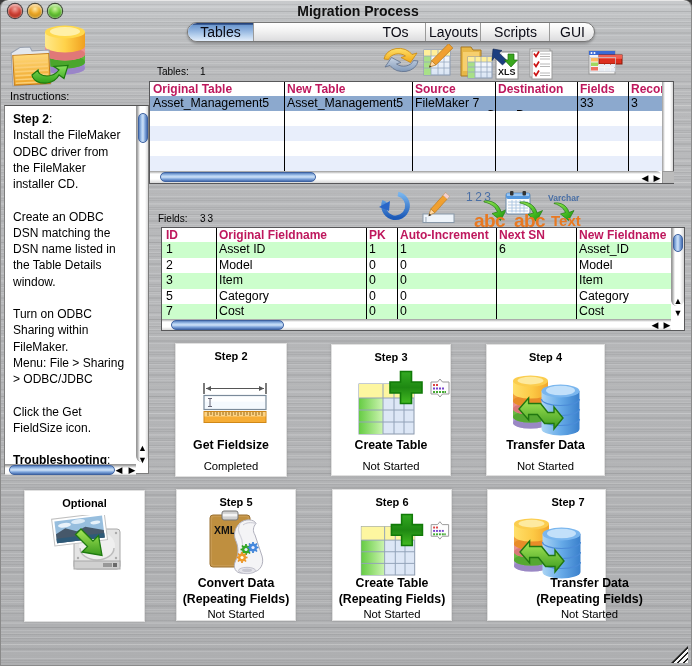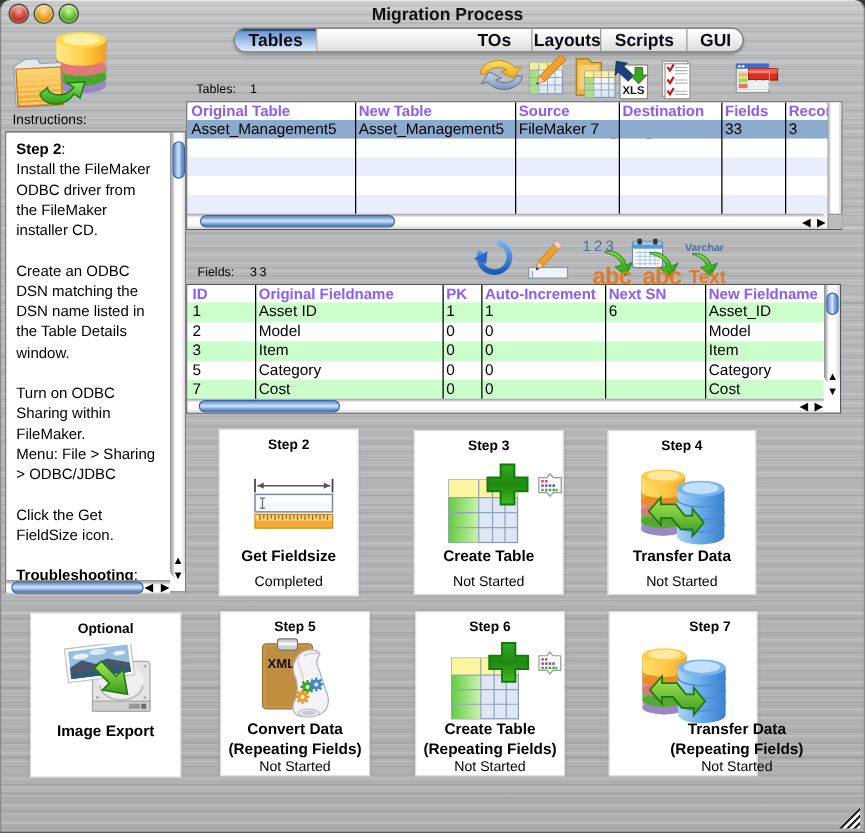--- a/index.html
+++ b/index.html
@@ -10,36 +10,36 @@
   repeating-linear-gradient(to bottom, rgba(0,0,0,.05) 0 1px, rgba(0,0,0,0) 1px 6px, rgba(255,255,255,.11) 6px 7px, rgba(0,0,0,0) 7px 11px),
   linear-gradient(to bottom,#c9cbcd 0%,#bec0c2 3%,#b9babc 10%,#b5b6b8 55%,#aeafb1 100%);
  box-shadow: inset 1px 0 0 #8a8a8a, inset -1px 0 0 #8a8a8a, inset 0 -1px 0 #8a8a8a, inset 0 1px 0 #e8e8e8;
  overflow:hidden;}
 .abs{position:absolute;}
 
 .tl{position:absolute;top:4px;width:14px;height:14px;border-radius:50%;}
 
 #tabs{position:absolute;left:187px;top:22px;width:408px;height:20px;border-radius:11px;
  background:linear-gradient(to bottom,#ffffff 0%,#f2f2f2 45%,#dcdcde 100%);
- border:1px solid #777; box-shadow:0 1.5px 2.5px rgba(0,0,0,.3);font-weight:bold;}
+ border:1px solid #777; box-shadow:0 1.5px 2.5px rgba(0,0,0,.3);}
 .seg{position:absolute;top:0;height:18px;font-size:14px;color:#0a0a14;text-align:center;line-height:18px;border-right:1px solid #9a9a9a;}
 #seg-tables{left:0;width:66px;border-radius:10px 0 0 10px;
  background:linear-gradient(to bottom,#24427a 0%,#24427a 6%,#6f9ad0 14%,#8fb2de 40%,#b9d2ee 70%,#d5e4f6 90%,#e2edfb 100%);}
 
 #instr{position:absolute;left:4px;top:105px;width:145px;height:369px;background:#fff;border:1px solid #7d7d7d;border-top-color:#555;}
 #instrtext{position:absolute;left:8px;top:5px;width:124px;font-size:12px;line-height:16.25px;color:#000;white-space:nowrap;}
 
 .sbtrack{background:linear-gradient(to right,#9a9a9a 0,#ffffff 3px,#ffffff 8px,#d8d8d8 100%);}
 .sbtrackh{background:linear-gradient(to bottom,#9a9a9a 0,#ffffff 3px,#ffffff 8px,#d8d8d8 100%);}
 .athumbv{background:linear-gradient(to right,#5a82c0 0%,#a8c8ee 30%,#cfe2f8 50%,#7fa6dc 75%,#4a6fb0 100%);border:1px solid #3e62a0;border-radius:6px;}
 .athumbh{background:linear-gradient(to bottom,#5a82c0 0%,#a8c8ee 30%,#cfe2f8 50%,#7fa6dc 75%,#4a6fb0 100%);border:1px solid #3e62a0;border-radius:6px;}
 .arr{position:absolute;font-size:9px;line-height:10px;color:#000;text-align:center;}
 
 .tbl{position:absolute;background:#fff;border:1px solid #58585a;}
-.hdr{position:absolute;left:0;right:0;top:0;background:#fff;font-weight:bold;font-size:12px;color:#8b5cf6;line-height:14px;}
+.hdr{position:absolute;left:0;right:0;top:0;background:#fff;font-weight:bold;font-size:12px;color:#be185d;line-height:14px;}
 .row{position:absolute;left:0;font-size:12.3px;color:#000;white-space:nowrap;overflow:hidden;line-height:15px;}
 .vline{position:absolute;width:1px;background:#000;top:0;}
 .cell{position:absolute;white-space:nowrap;}
 
 .box{position:absolute;background:#fff;border:1px solid #e0e0e0;box-shadow:0 0 2px rgba(120,120,120,.5);text-align:center;}
 .box .t1{font-weight:bold;font-size:11px;margin-top:6px;}
 .box .t2{font-weight:bold;font-size:12.3px;line-height:15.6px;position:absolute;width:100%;}
 .box .t3{font-size:11.3px;position:absolute;width:100%;}
 .lbl{position:absolute;font-size:10px;color:#000;}
 </style>
@@ -473,21 +473,21 @@
         <text x="136" y="37" font-family="Liberation Sans" font-size="19" font-weight="bold" fill="#e87820" letter-spacing="-0.6">abc</text>
       </g>
       <g>
         <text x="170" y="11" font-family="Liberation Sans" font-size="8.5" font-weight="bold" fill="#4a6fa5">Varchar</text>
         <path d="M176 13 q8 -1 12.5 4.5 q2 2.5 2.5 5 l5 -2 l-5.5 10 l-8 -6.5 l5 -1.5 q-2 -5 -6.5 -7 q-2.5 -1.5 -5 -2 z" fill="url(#swoosh)" stroke="#1e7a10" stroke-width=".7"></path>
         <text x="173" y="36" font-family="Liberation Sans" font-size="15" font-weight="bold" fill="#e87820">Text</text>
       </g>
     </svg>
   </div>
 
-  <div class="tbl" style="left:149px;top:227px;width:524px;height:104px;padding-left:35px;">
+  <div class="tbl" style="left:161px;top:227px;width:524px;height:104px;padding-left:35px;">
     <div class="hdr" style="height:14px;">
       <span class="cell" style="left:4px;top:0px;">ID</span>
       <span class="cell" style="left:57px;top:0px;">Original Fieldname</span>
       <span class="cell" style="left:207px;top:0px;">PK</span>
       <span class="cell" style="left:238px;top:0px;">Auto-Increment</span>
       <span class="cell" style="left:337px;top:0px;">Next SN</span>
       <span class="cell" style="left:417px;top:0px;">New Fieldname</span>
     </div>
     <div class="row r2" style="top:14px;width:509px;height:15.5px;background:#CCFECC;">
       <span class="cell" style="left:4px;">1</span>
@@ -603,21 +603,20 @@
         </svg></div>
     <div class="t2" style="top:93px;">Transfer Data</div>
     <div class="t3" style="top:115px;">Not Started</div>
   </div>
 
   <div class="box" style="left:24px;top:490px;width:121px;height:132px;">
     <div class="t1">Optional</div>
     <div class="abs" id="ic-img" style="left:24px;top:24px;width:72px;height:60px;"><svg width="72" height="60">
           <use href="#sym-img"></use>
         </svg></div>
-    <div class="t2" style="top:87px;">Image Export</div>
   </div>
   <div class="box" style="left:176px;top:489px;width:120px;height:132px;">
     <div class="t1">Step 5</div>
     <div class="abs" id="ic-xml" style="left:32px;top:20px;width:56px;height:66px;"><svg width="56" height="66">
           <use href="#sym-xml"></use>
         </svg></div>
     <div class="t2" style="top:86px;">Convert Data<br>(Repeating Fields)</div>
     <div class="t3" style="top:118px;">Not Started</div>
   </div>
   <div class="box" style="left:332px;top:489px;width:120px;height:132px;">

